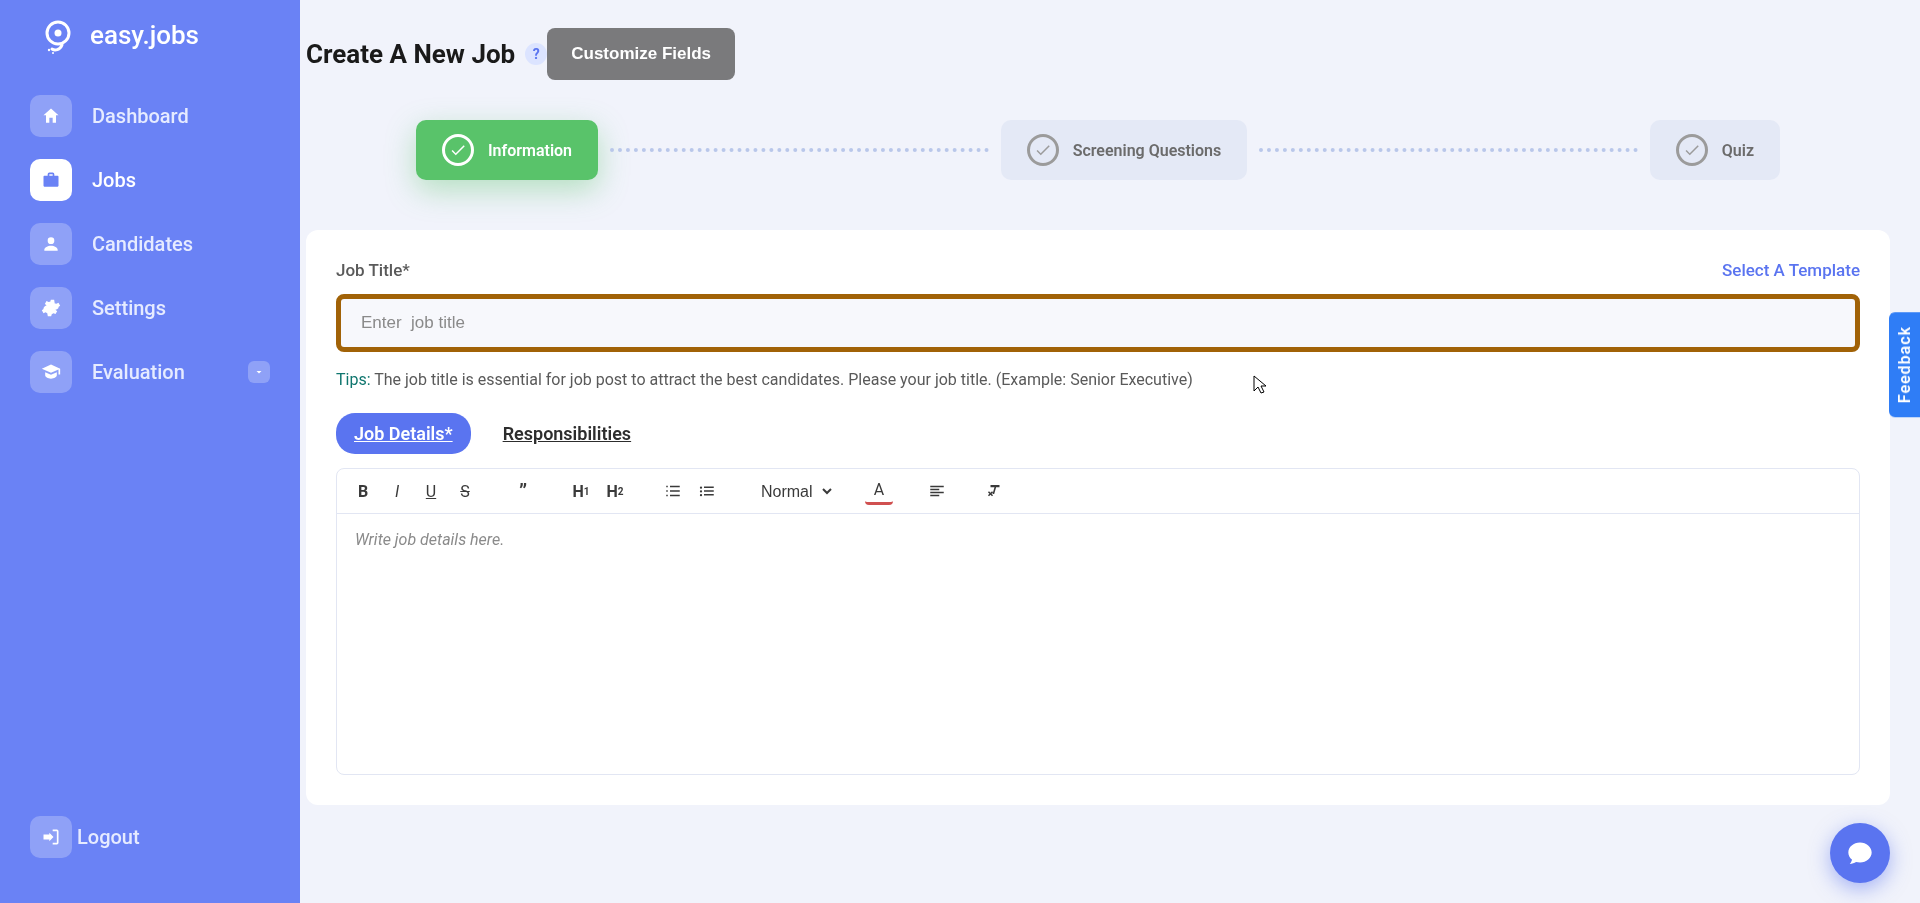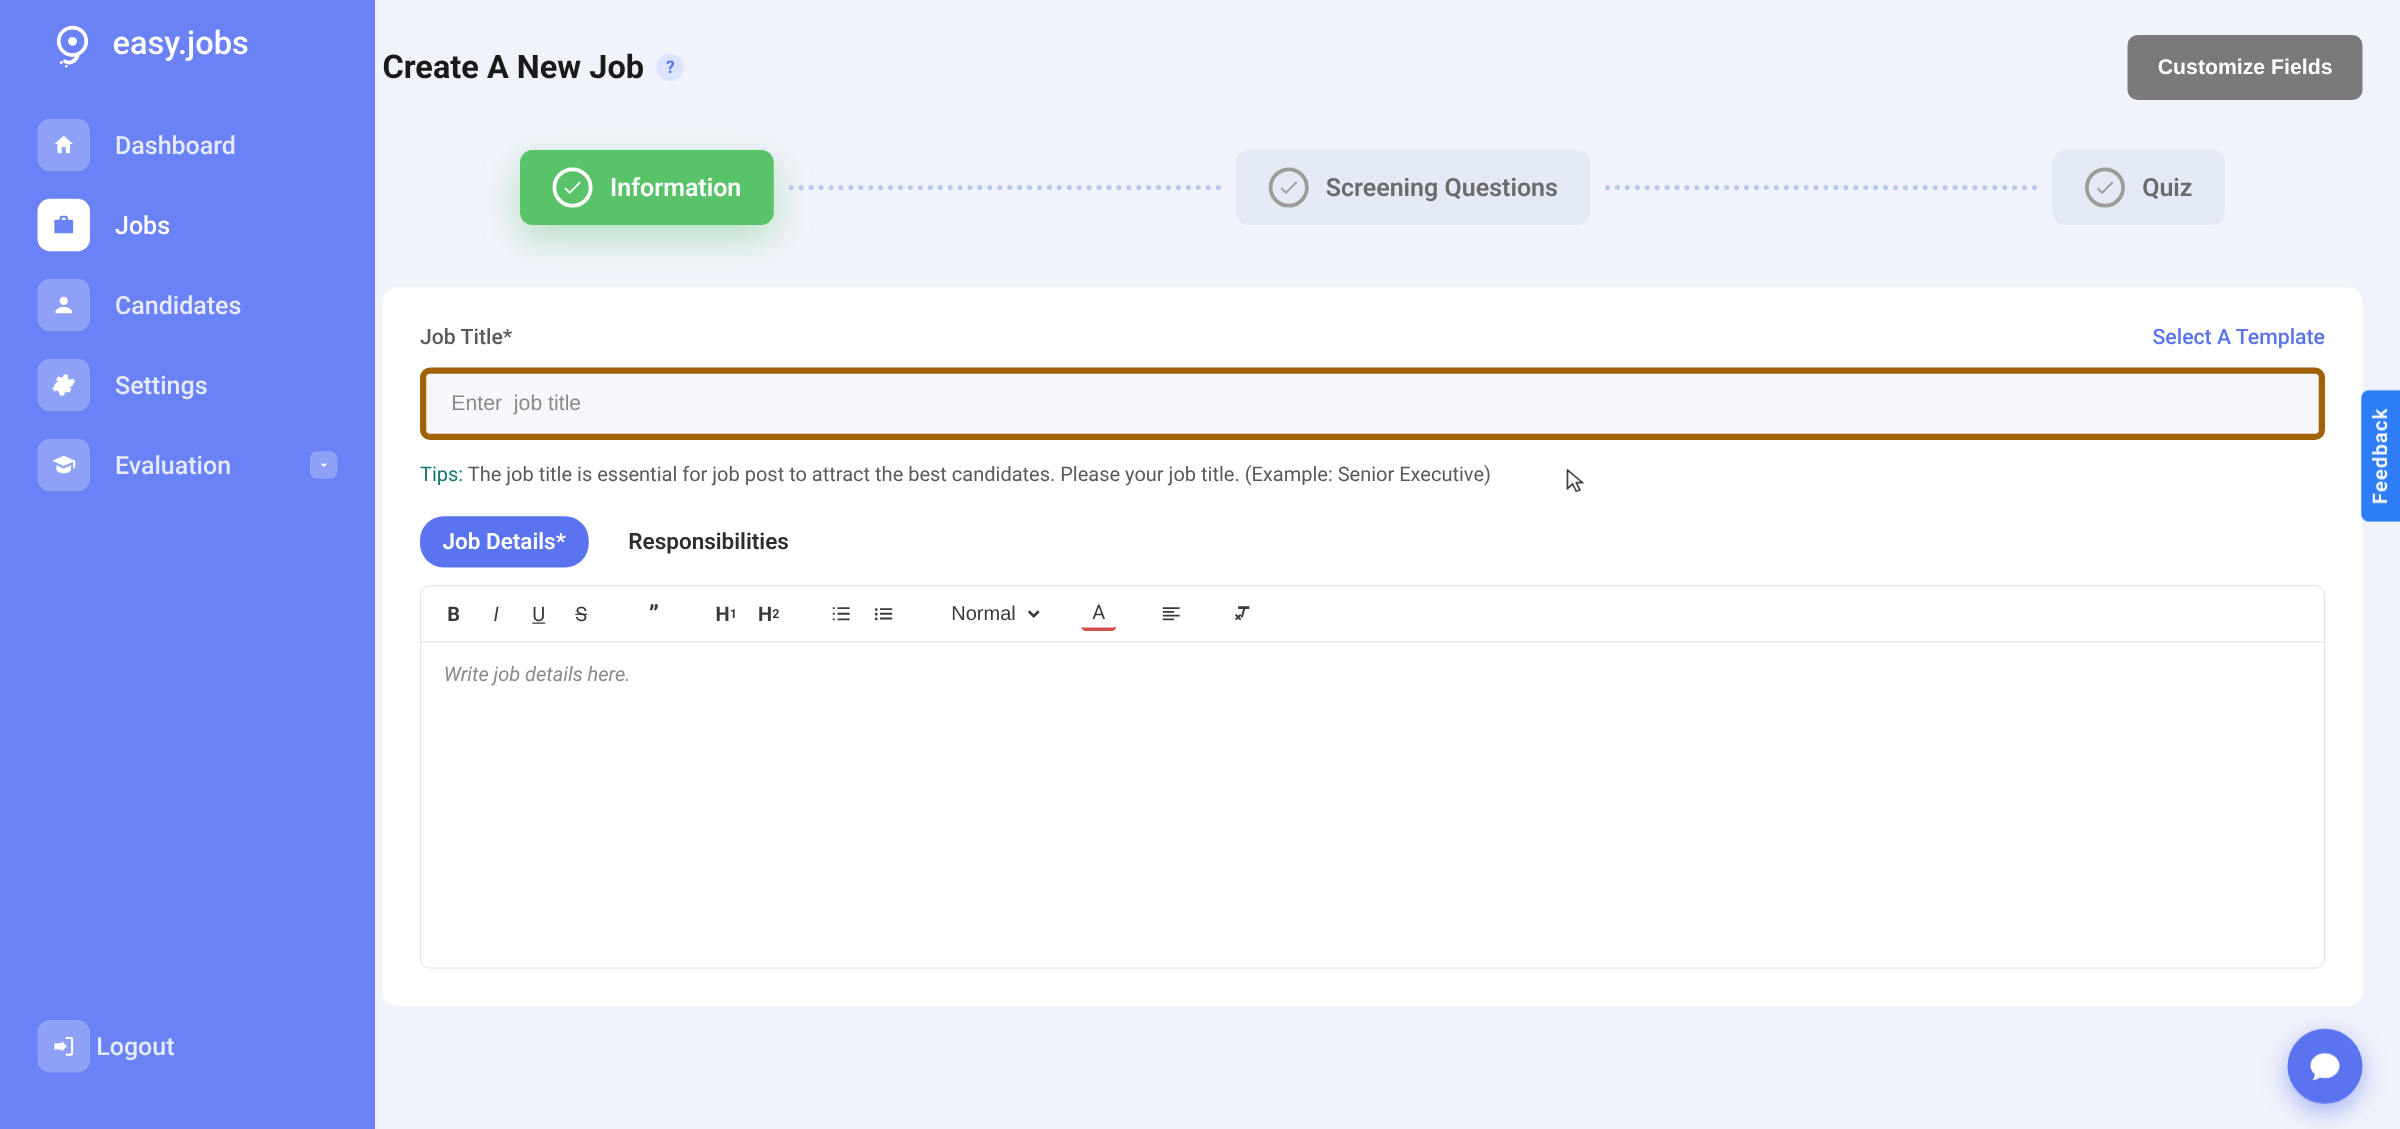--- a/index.html
+++ b/index.html
@@ -81,21 +81,20 @@
   
   .main {
     margin-left: 276px;
     padding: 28px 30px 0 30px;
     height: 100%;
     overflow-y: auto;
   }
   .page-header {
     display: flex;
     align-items: center;
-    justify-content: space-between;
     margin-bottom: 40px;
   }
   .page-title-wrap {
     display: flex; align-items: center; gap: 10px;
   }
   .page-title {
     font-size: 26px;
     font-weight: 700;
     color: #1a1a1a;
   }
@@ -126,21 +125,21 @@
     padding: 0 110px 50px 110px;
   }
   .step {
     display: flex;
     align-items: center;
     gap: 14px;
     padding: 14px 26px;
     border-radius: 10px;
     background: #e4e9f6;
     color: #6b6b6b;
-    font-size: 20px;
+    font-size: 16px;
     font-weight: 600;
   }
   .step.active {
     background: #59c36a;
     color: #fff;
     box-shadow: 0 10px 30px rgba(89,195,106,0.4);
   }
   .step-check {
     width: 32px; height: 32px;
     border: 3px solid currentColor;
@@ -202,20 +201,21 @@
     gap: 14px;
     margin-bottom: 14px;
   }
   .tab {
     padding: 10px 18px;
     border-radius: 19px;
     font-size: 18px;
     font-weight: 600;
     cursor: pointer;
     color: #2d2d2d;
+    text-decoration: underline;
   }
   .tab.active {
     background: #5a74f0;
     color: #fff;
   }
 
   .editor {
     border: 1px solid #e2e6f3;
     border-radius: 8px;
     overflow: hidden;

